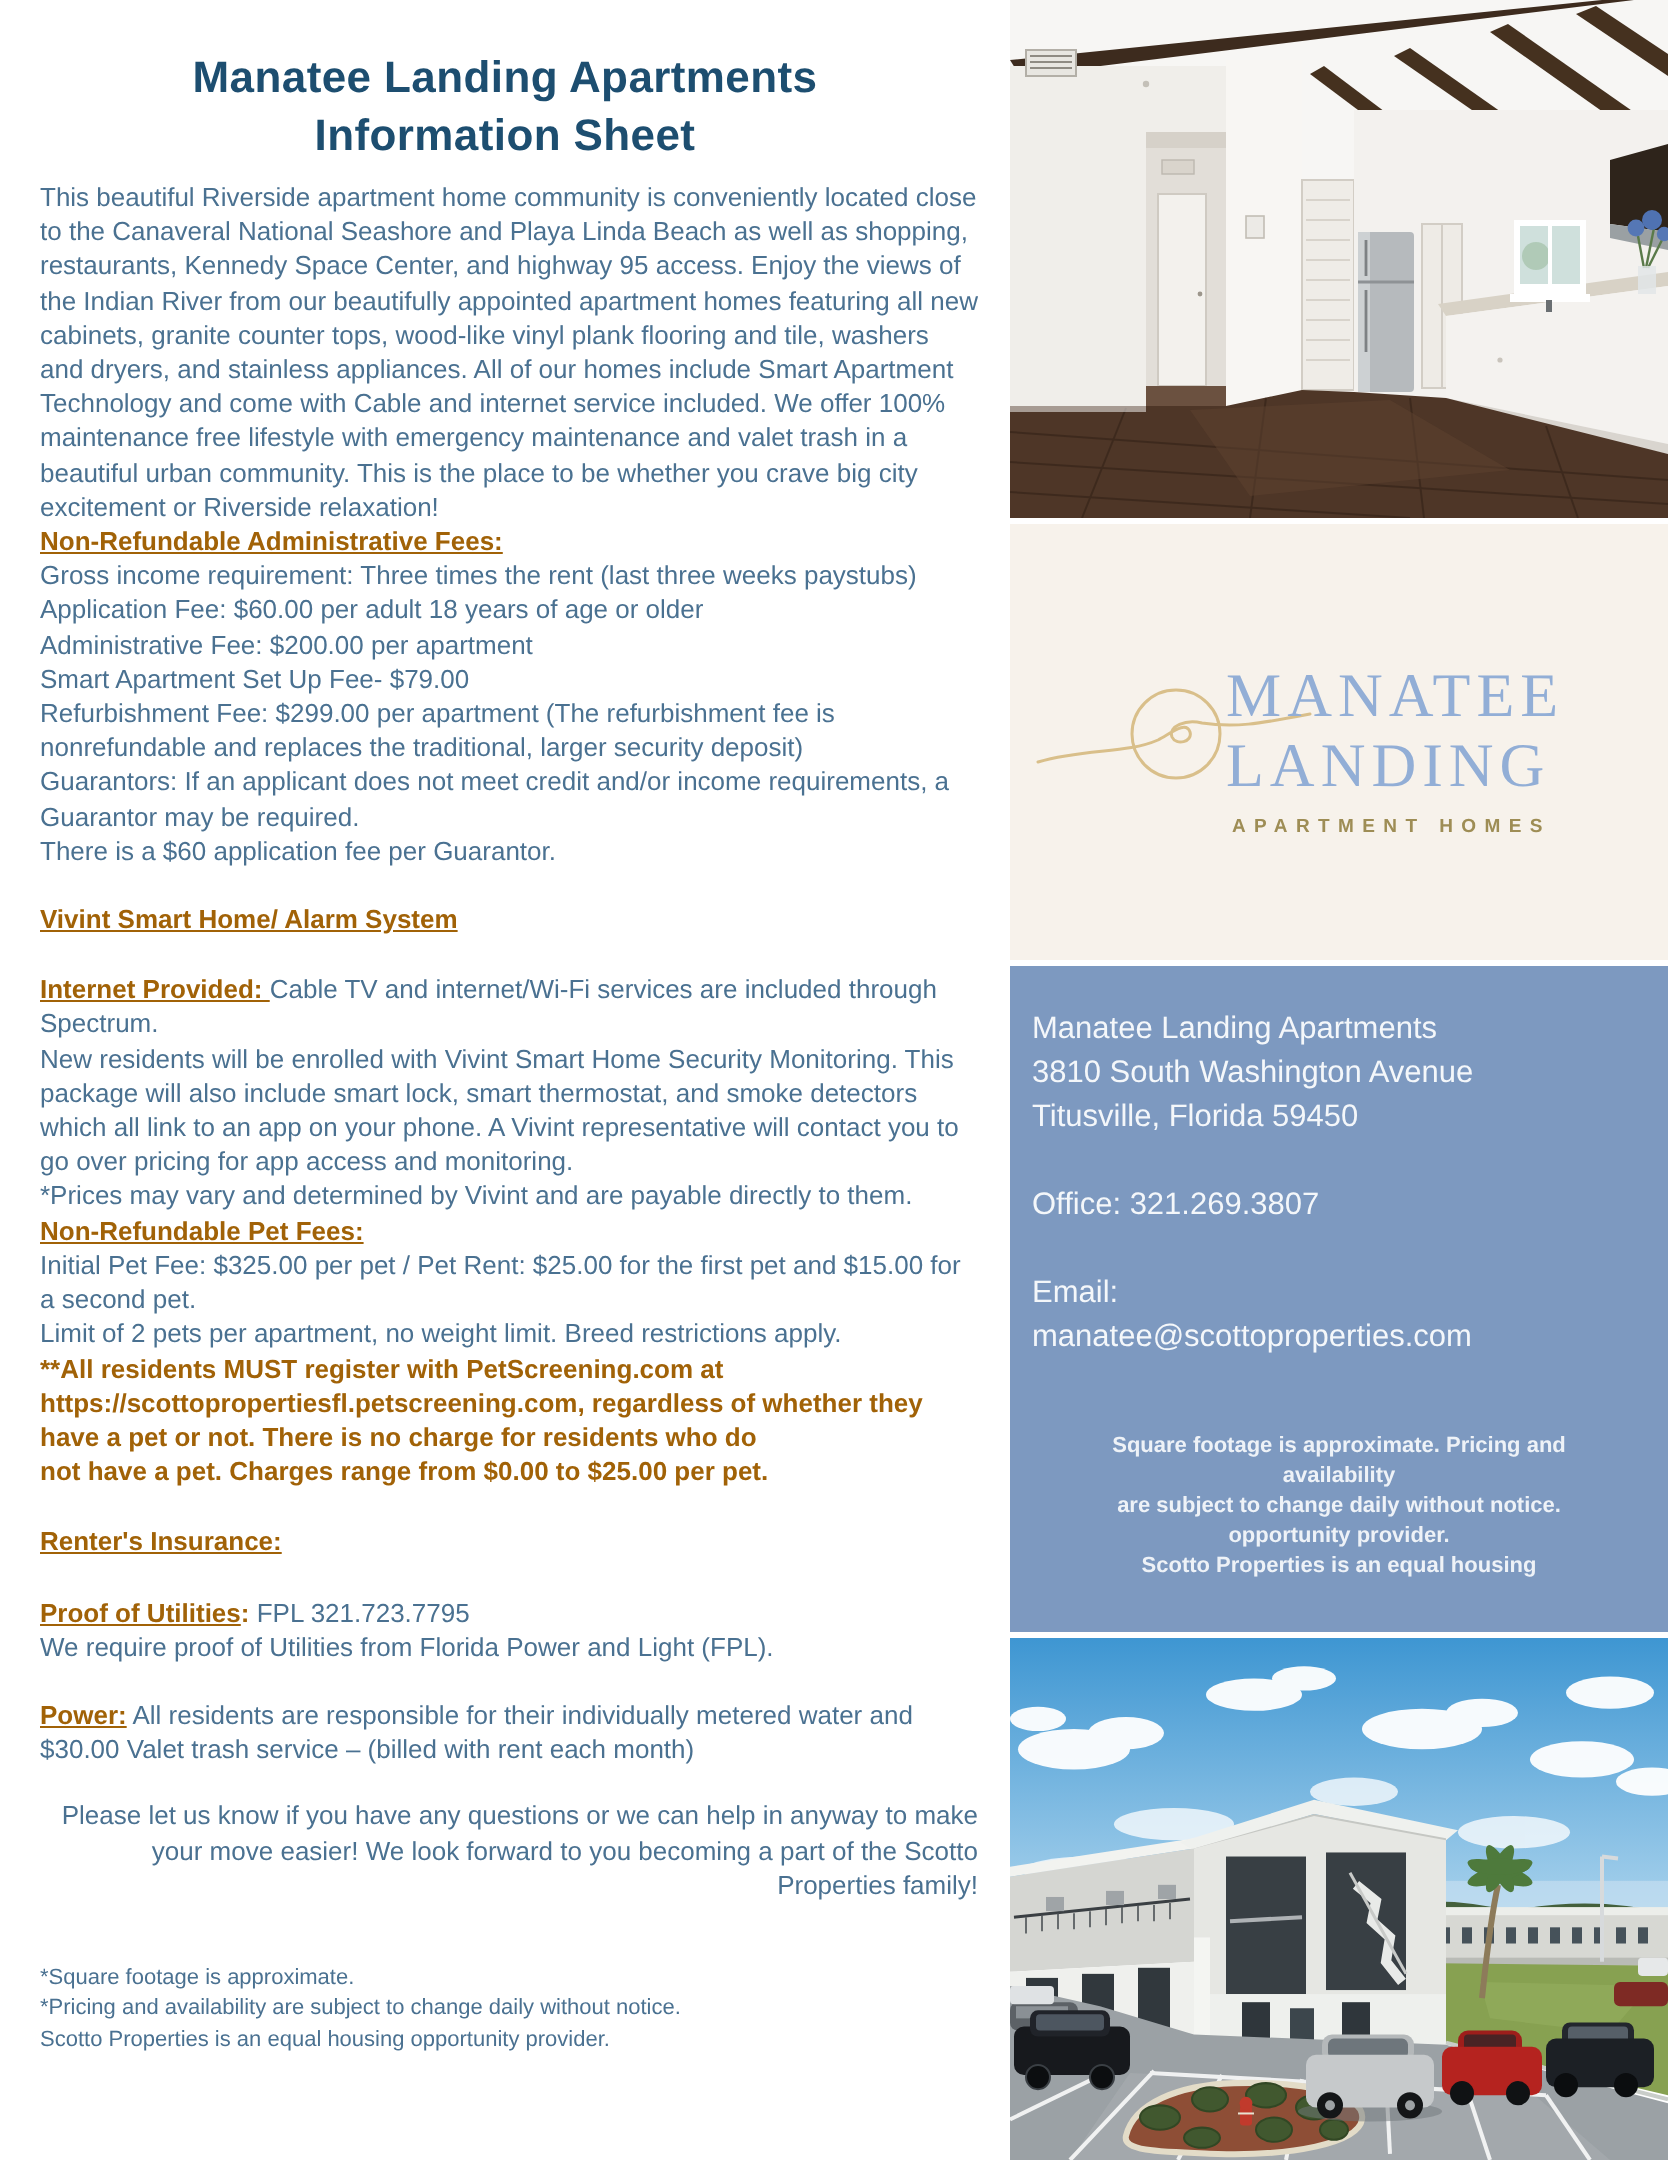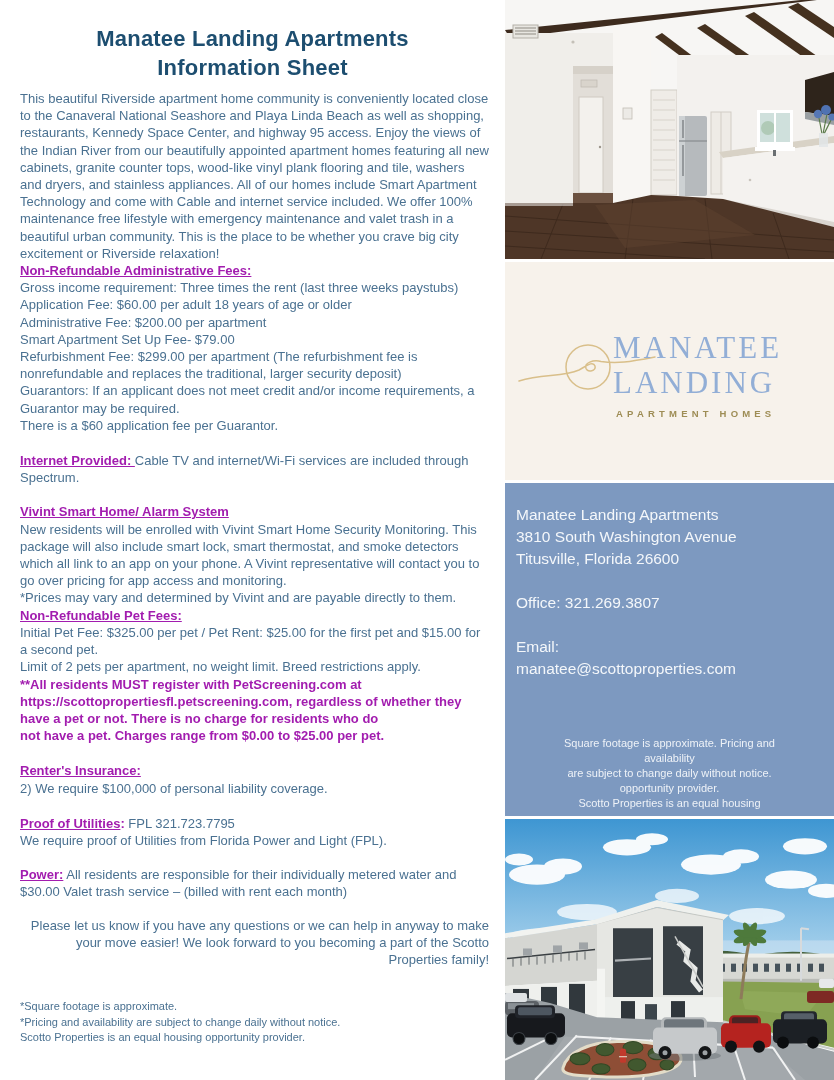--- a/index.html
+++ b/index.html
@@ -4,21 +4,21 @@
 <style>
   html,body{margin:0;padding:0;background:#ffffff;}
   .page{position:relative;width:834px;height:1080px;background:#ffffff;overflow:hidden;
         font-family:"Liberation Sans", sans-serif;}
   
   .left-col{position:absolute;left:0;top:0;width:505px;height:1080px;}
   .title{margin:24px 6px 8px;text-align:center;font-size:22px;line-height:29px;
          font-weight:bold;color:#1d4e70;letter-spacing:.2px;}
   .blocks{padding:0 16px 0 20px;font-size:13px;line-height:17.2px;color:#4a7191;}
   .blocks p{margin:0;}
-  .blocks .b{font-weight:bold;color:#a21caf;}
+  .blocks .b{font-weight:bold;color:#a16207;}
   .blocks .u{text-decoration:underline;}
   .blocks .center{text-align:right;}
   .blocks .small{font-size:11px;line-height:15.5px;}
   
   .right-col{position:absolute;left:505px;top:0;width:329px;height:1080px;}
   .photo{position:absolute;left:0;width:329px;overflow:hidden;}
   .photo svg{display:block;width:100%;height:100%;}
   .photo-top{top:0;height:259px;}
   .photo-bottom{top:819px;height:261px;}
   .logo-block{position:absolute;left:0;top:262px;width:329px;height:218px;background:#f7f2eb;padding-left:37px;}
@@ -26,22 +26,22 @@
   .logo-text{position:absolute;left:108px;top:68px;width:215px;
              font-family:"Liberation Serif", serif;color:#92aed6;}
   .logo-line{font-size:31px;line-height:35px;letter-spacing:3px;font-weight:400;}
   .logo-tagline{margin-top:8px;margin-left:3px;font-family:"Liberation Sans", sans-serif;
                 font-size:9.5px;font-weight:bold;letter-spacing:4.2px;color:#9e8d55;}
   .contact-block{position:absolute;left:0;top:483px;width:329px;height:333px;
                  background:#7d99c0;color:#f4f7fa;}
   .contact-inner{padding:21px 14px 0 11px;font-size:15.5px;line-height:22px;}
   .contact-inner p{margin:0;}
   .contact-gap{height:22px;}
-  .contact-disclaimer{margin-top:56px;padding:0 34px;text-align:center;
-                      font-size:11px;line-height:15px;font-weight:normal;color:#eef2f7;}
+  .contact-disclaimer{margin-top:36px;padding:0 34px;text-align:center;
+                      font-size:11px;line-height:15px;font-weight:bold;color:#eef2f7;}
 </style>
 </head>
 <body>
 
 <div class="page">
 
   <div class="left-col">
     <h1 class="title">
       <span>Manatee Landing Apartments</span><br>
       <span>Information Sheet</span>
@@ -49,31 +49,30 @@
     <div class="blocks" id="content-blocks">
         <p class=""><span>This beautiful Riverside apartment home community is conveniently located close to the Canaveral National Seashore and Playa Linda Beach as well as shopping, restaurants, Kennedy Space Center, and highway 95 access. Enjoy the views of the Indian River from our beautifully appointed apartment homes featuring all new cabinets, granite counter tops, wood-like vinyl plank flooring and tile, washers and dryers, and stainless appliances. All of our homes include Smart Apartment Technology and come with Cable and internet service included. We offer 100% maintenance free lifestyle with emergency maintenance and valet trash in a beautiful urban community. This is the place to be whether you crave big city excitement or Riverside relaxation!</span></p>
         <p class=""><span class="b u">Non-Refundable Administrative Fees: </span></p>
         <p class=""><span>Gross income requirement: Three times the rent (last three weeks paystubs)</span></p>
         <p class=""><span>Application Fee: $60.00 per adult 18 years of age or older</span></p>
         <p class=""><span>Administrative Fee: $200.00 per apartment</span></p>
         <p class=""><span>Smart Apartment Set Up Fee- $79.00</span></p>
         <p class=""><span>Refurbishment Fee: $299.00 per apartment (The refurbishment fee is nonrefundable and replaces the traditional, larger security deposit)</span></p>
         <p class=""><span>Guarantors: If an applicant does not meet credit and/or income requirements, a Guarantor may be required.</span></p>
         <p class=""><span>There is a $60 application fee per Guarantor.</span></p>
+        <p class="" style="margin-top: 17px;"><span class="b u">Vivint Smart Home/ Alarm System </span></p>
         <p class="" style="margin-top: 18px;"><span class="b u">Internet Provided: </span><span>Cable TV and internet/Wi-Fi services are included through Spectrum.</span></p>
-        <p class="" style="margin-top: 17px;"><span class="b u">Vivint Smart Home/ Alarm System </span></p>
         <p class=""><span>New residents will be enrolled with Vivint Smart Home Security Monitoring. This package will also include smart lock, smart thermostat, and smoke detectors which all link to an app on your phone. A Vivint representative will contact you to go over pricing for app access and monitoring.</span></p>
         <p class=""><span>*Prices may vary and determined by Vivint and are payable directly to them.</span></p>
         <p class=""><span class="b u">Non-Refundable Pet Fees: </span></p>
         <p class=""><span>Initial Pet Fee: $325.00 per pet / Pet Rent: $25.00 for the first pet and $15.00 for a second pet.</span></p>
         <p class=""><span>Limit of 2 pets per apartment, no weight limit. Breed restrictions apply.</span></p>
         <p class=""><span class="b">**All residents MUST register with PetScreening.com at https://scottopropertiesfl.petscreening.com, regardless of whether they have a pet or not. There is no charge for residents who do</span></p>
         <p class=""><span class="b"> not have a pet. Charges range from $0.00 to $25.00 per pet.</span></p>
         <p class="" style="margin-top: 18px;"><span class="b u">Renter's Insurance:</span></p>
-        <p class=""><span>2) We require $100,000 of personal liability coverage.</span></p>
         <p class="" style="margin-top: 18px;"><span class="b u">Proof of Utilities</span><span class="b">: </span><span>FPL 321.723.7795</span></p>
         <p class=""><span>We require proof of Utilities from Florida Power and Light (FPL).</span></p>
         <p class="" style="margin-top: 17px;"><span class="b u">Power:</span><span> All residents are responsible for their individually metered water and $30.00 Valet trash service – (billed with rent each month)</span></p>
         <p class=" center" style="margin-top: 16px;"><span>Please let us know if you have any questions or we can help in anyway to make your move easier! We look forward to you becoming a part of the Scotto Properties family!</span></p>
         <p class=" small" style="margin-top: 31px;"><span>*Square footage is approximate.</span></p>
         <p class=" small"><span>*Pricing and availability are subject to change daily without notice.</span></p>
         <p class=" small"><span>Scotto Properties is an equal housing opportunity provider.</span></p>
       </div>
   </div>
 
@@ -178,21 +177,21 @@
         <div class="logo-line">MANATEE</div>
         <div class="logo-line">LANDING</div>
         <div class="logo-tagline">APARTMENT HOMES</div>
       </div>
     </div>
 
     <div class="contact-block">
       <div class="contact-inner">
         <p>Manatee Landing Apartments</p>
         <p>3810 South Washington Avenue</p>
-        <p>Titusville, Florida 26600</p>
+        <p>Titusville, Florida 59450</p>
         <div class="contact-gap"></div>
         <p>Office: 321.269.3807</p>
         <div class="contact-gap"></div>
         <p>Email:</p>
         <p>manatee@scottoproperties.com</p>
       </div>
       <div class="contact-disclaimer">
         <div>Square footage is approximate. Pricing and</div>
         <div>availability</div>
         <div>are subject to change daily without notice.</div>

